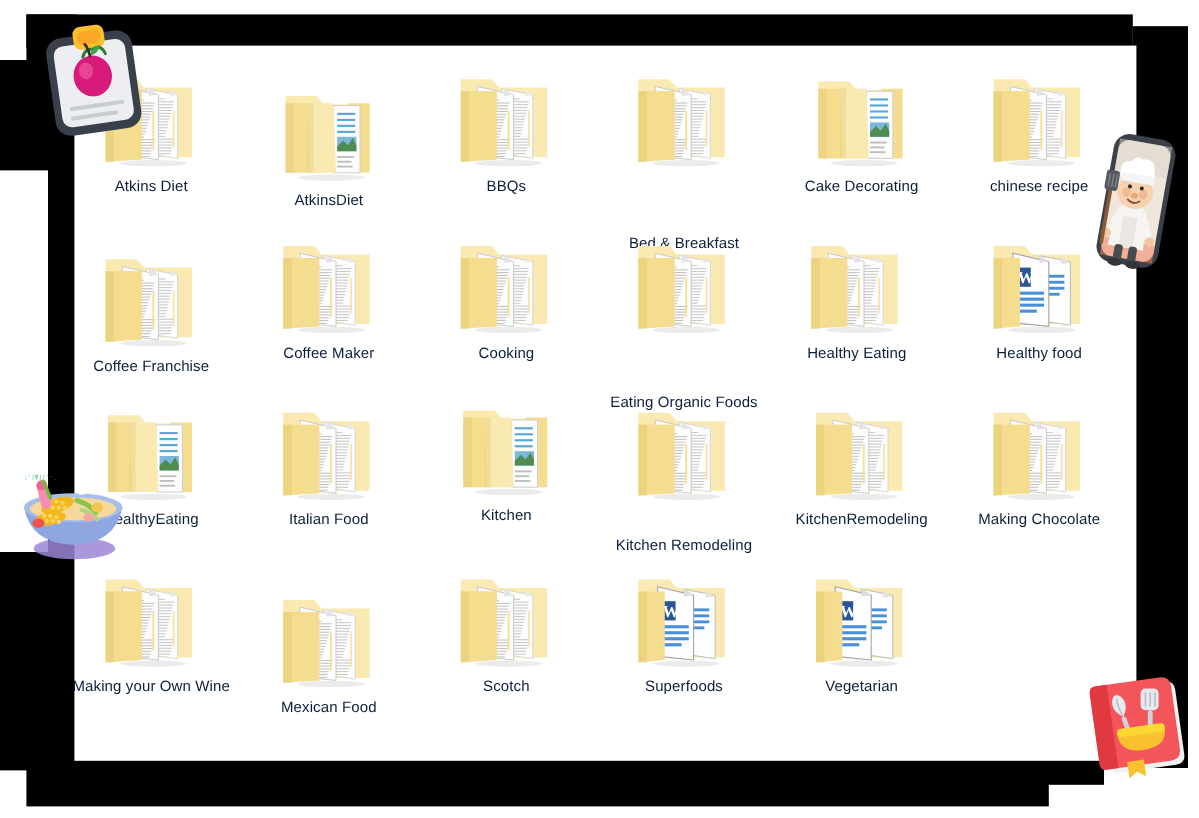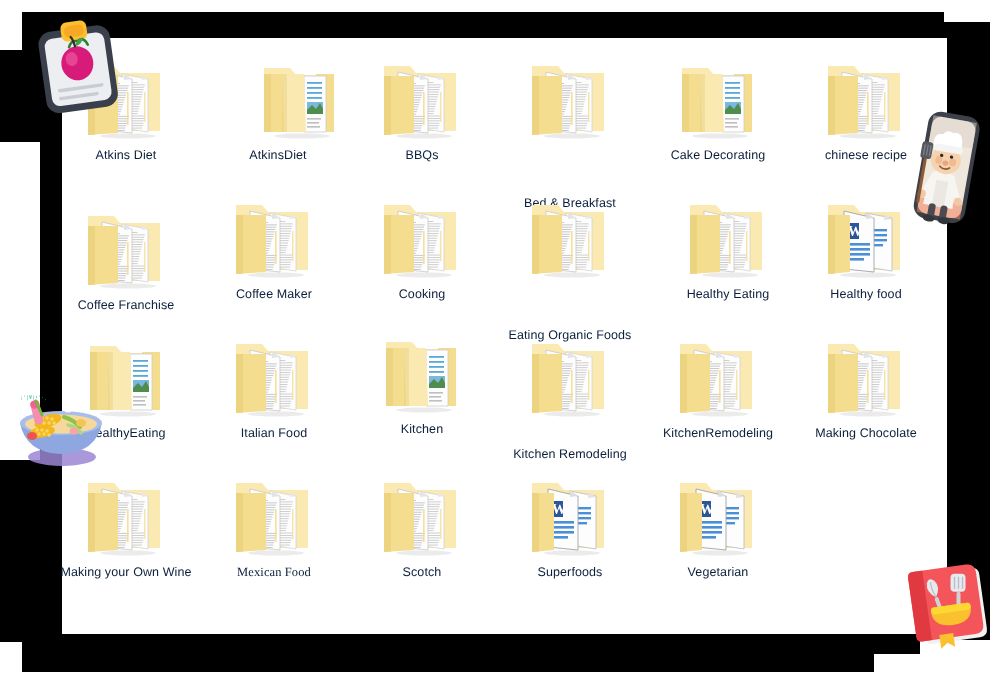--- a/index.html
+++ b/index.html
@@ -124,21 +124,21 @@
       <rect x="49" y="40" width="1.6" height="33" fill="#f5dd8f" opacity=".9"></rect>
     </g>
 
     <path d="M10 24 h30 v57 h-30z" fill="#f5dd8f"></path>
     <path d="M10 24 h30 v57 l-30 2z" fill="#f5dd8f"></path>
     <path d="M10 24 h7 v59 h-7z" fill="#e0c86e" opacity=".45"></path>
     <ellipse cx="50" cy="84" rx="28" ry="2.6" fill="#000" opacity=".08"></ellipse>
   </svg></div>
         <div class="cap">Atkins Diet</div>
       </div>
-      <div class="cell" style="left: 138px; top: 6px; align-items: flex-end;">
+      <div class="cell" style="left: 138px; top: 18px;">
         <div class="ico"><svg viewBox="0 0 96 90" width="96" height="90">
     <path d="M12 16 h26 l6 7 h38 v56 h-70z" fill="#fae9b0"></path>
     <path d="M64 22 h18 v58 h-18z" fill="#f5dd8f"></path>
 
     <g>
       <path d="M52 24 h22 v56 h-22z" fill="#fdfdfd" stroke="#cccccc" stroke-width=".8"></path>
       <g>
         <rect x="55" y="30" width="15" height="1.8" fill="#5aa8d8"></rect>
         <rect x="55" y="35" width="15" height="1.8" fill="#5aa8d8"></rect>
         <rect x="55" y="40" width="15" height="1.8" fill="#5aa8d8"></rect>
@@ -663,21 +663,21 @@
       <rect x="49" y="40" width="1.6" height="33" fill="#f5dd8f" opacity=".9"></rect>
     </g>
 
     <path d="M10 24 h30 v57 h-30z" fill="#f5dd8f"></path>
     <path d="M10 24 h30 v57 l-30 2z" fill="#f5dd8f"></path>
     <path d="M10 24 h7 v59 h-7z" fill="#e0c86e" opacity=".45"></path>
     <ellipse cx="50" cy="84" rx="28" ry="2.6" fill="#000" opacity=".08"></ellipse>
   </svg></div>
         <div class="cap">Eating Organic Foods</div>
       </div>
-      <div class="cell" style="left: 592px; top: 145px;">
+      <div class="cell" style="left: 578px; top: 145px;">
         <div class="ico"><svg viewBox="0 0 96 90" width="96" height="90">
 
     <path d="M10 14 h26 l6 7 h40 v58 h-72z" fill="#fae9b0"></path>
 
     <g>
       <path d="M44 22 l26 5 v53 l-26 -4z" fill="#fdfdfd" stroke="#cfcfcf" stroke-width=".7"></path>
       <g transform="translate(47,30)">
                 <rect x="0" y="0.0" width="12.4" height="0.9" fill="#b8b8b8" opacity="0.75"></rect>
                 <rect x="0" y="2.4" width="19.8" height="0.9" fill="#b8b8b8" opacity="0.75"></rect>
                 <rect x="0" y="4.8" width="19.2" height="0.9" fill="#b8b8b8" opacity="0.75"></rect>
@@ -1167,21 +1167,21 @@
       <rect x="49" y="40" width="1.6" height="33" fill="#f5dd8f" opacity=".9"></rect>
     </g>
 
     <path d="M10 24 h30 v57 h-30z" fill="#f5dd8f"></path>
     <path d="M10 24 h30 v57 l-30 2z" fill="#f5dd8f"></path>
     <path d="M10 24 h7 v59 h-7z" fill="#e0c86e" opacity=".45"></path>
     <ellipse cx="50" cy="84" rx="28" ry="2.6" fill="#000" opacity=".08"></ellipse>
   </svg></div>
         <div class="cap">Making your Own Wine</div>
       </div>
-      <div class="cell" style="left: 138px; top: 423px; font-family: Liberation Serif, serif;">
+      <div class="cell" style="left: 138px; top: 440px;">
         <div class="ico"><svg viewBox="0 0 96 90" width="96" height="90">
 
     <path d="M10 14 h26 l6 7 h40 v58 h-72z" fill="#fae9b0"></path>
 
     <g>
       <path d="M44 22 l26 5 v53 l-26 -4z" fill="#fdfdfd" stroke="#cfcfcf" stroke-width=".7"></path>
       <g transform="translate(47,30)">
                 <rect x="0" y="0.0" width="12.4" height="0.9" fill="#b8b8b8" opacity="0.75"></rect>
                 <rect x="0" y="2.4" width="19.8" height="0.9" fill="#b8b8b8" opacity="0.75"></rect>
                 <rect x="0" y="4.8" width="19.2" height="0.9" fill="#b8b8b8" opacity="0.75"></rect>

